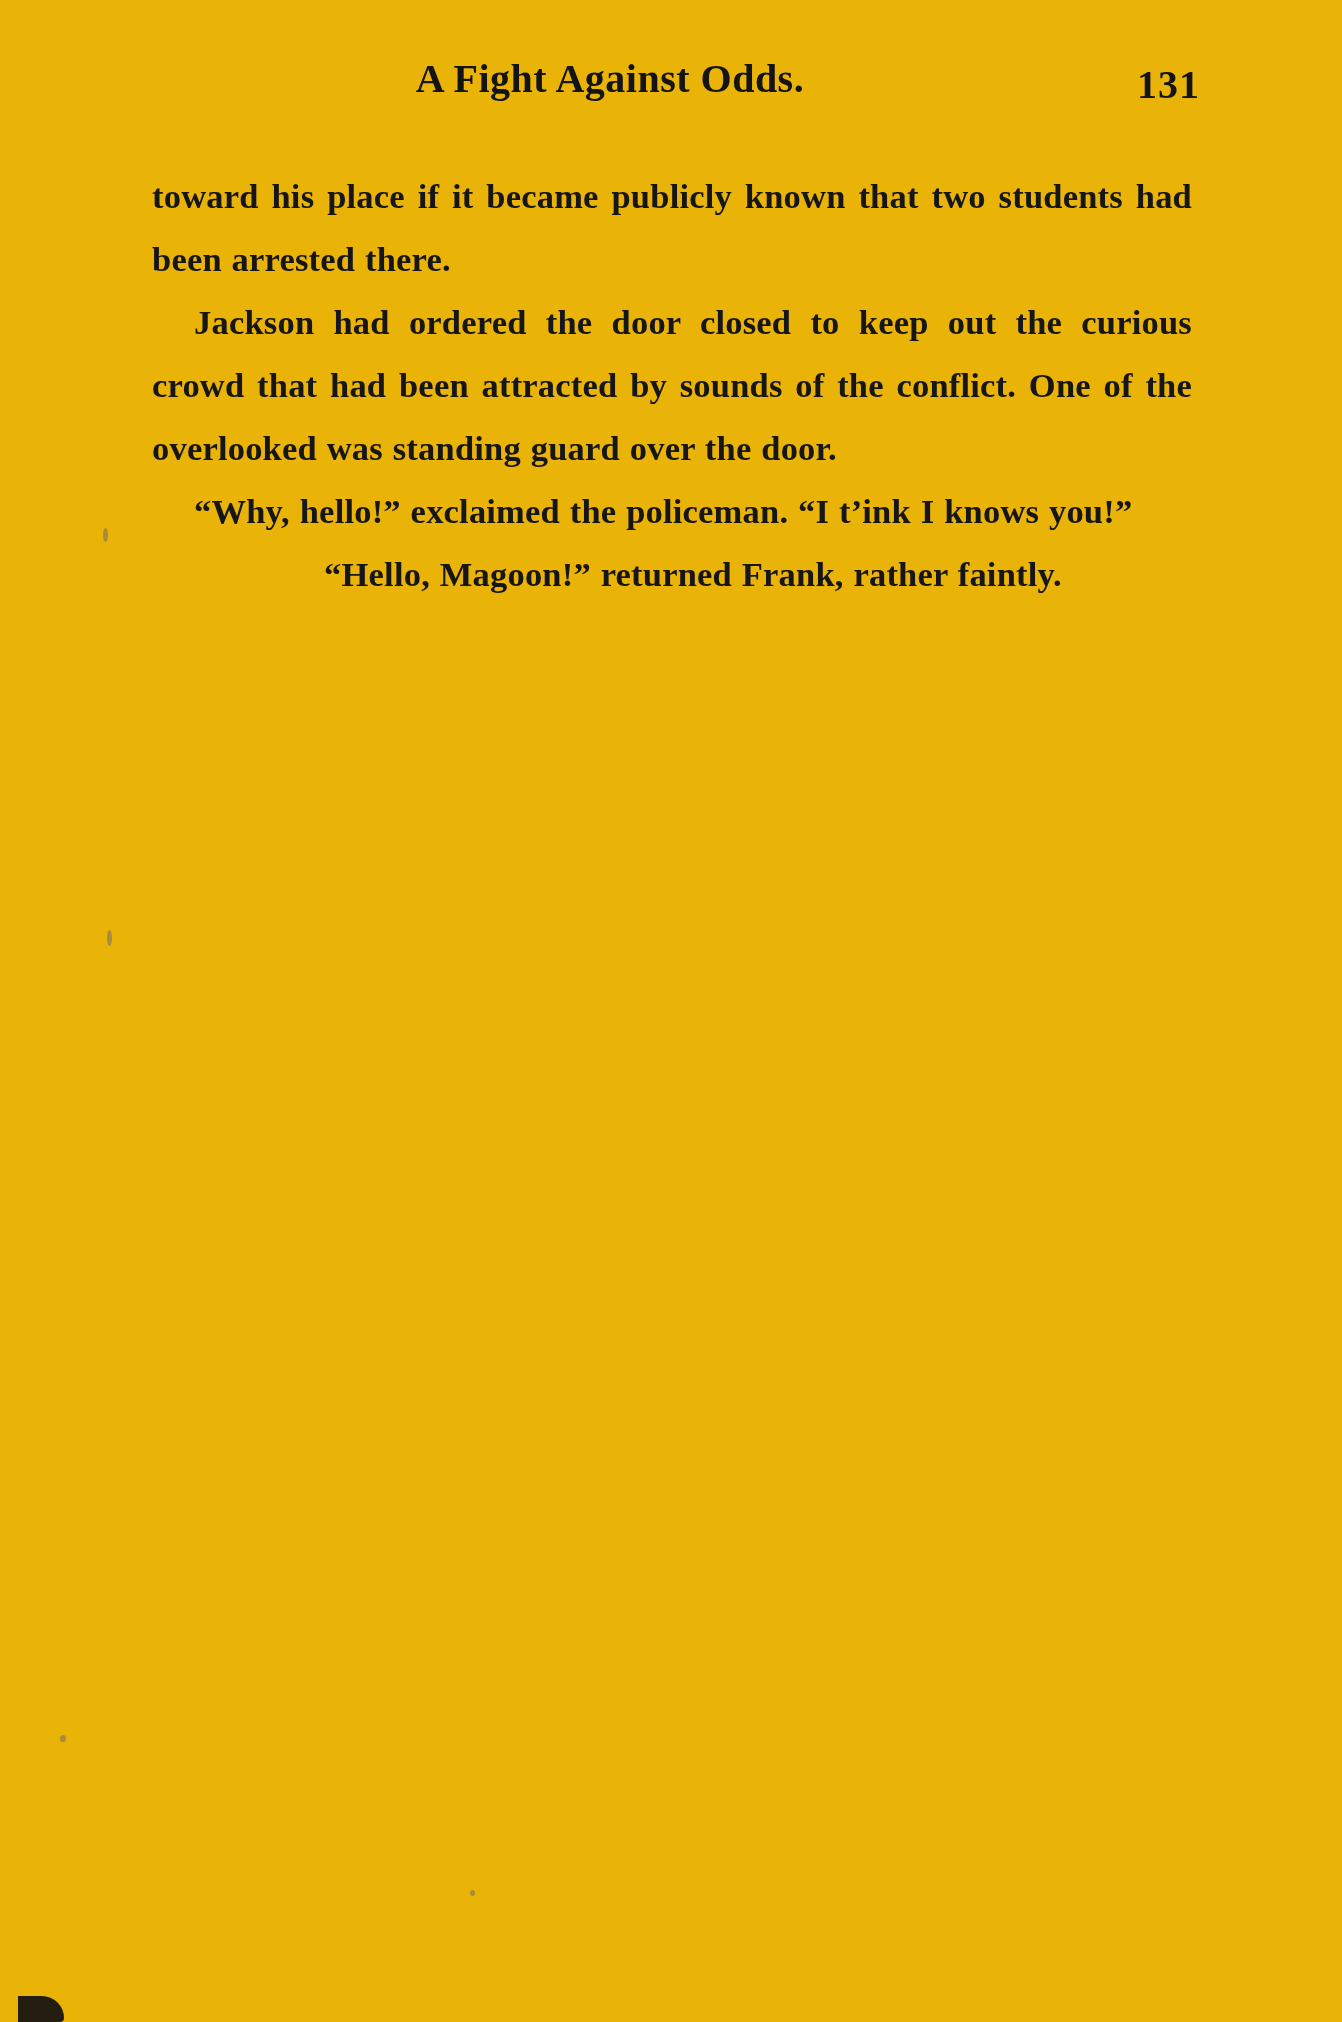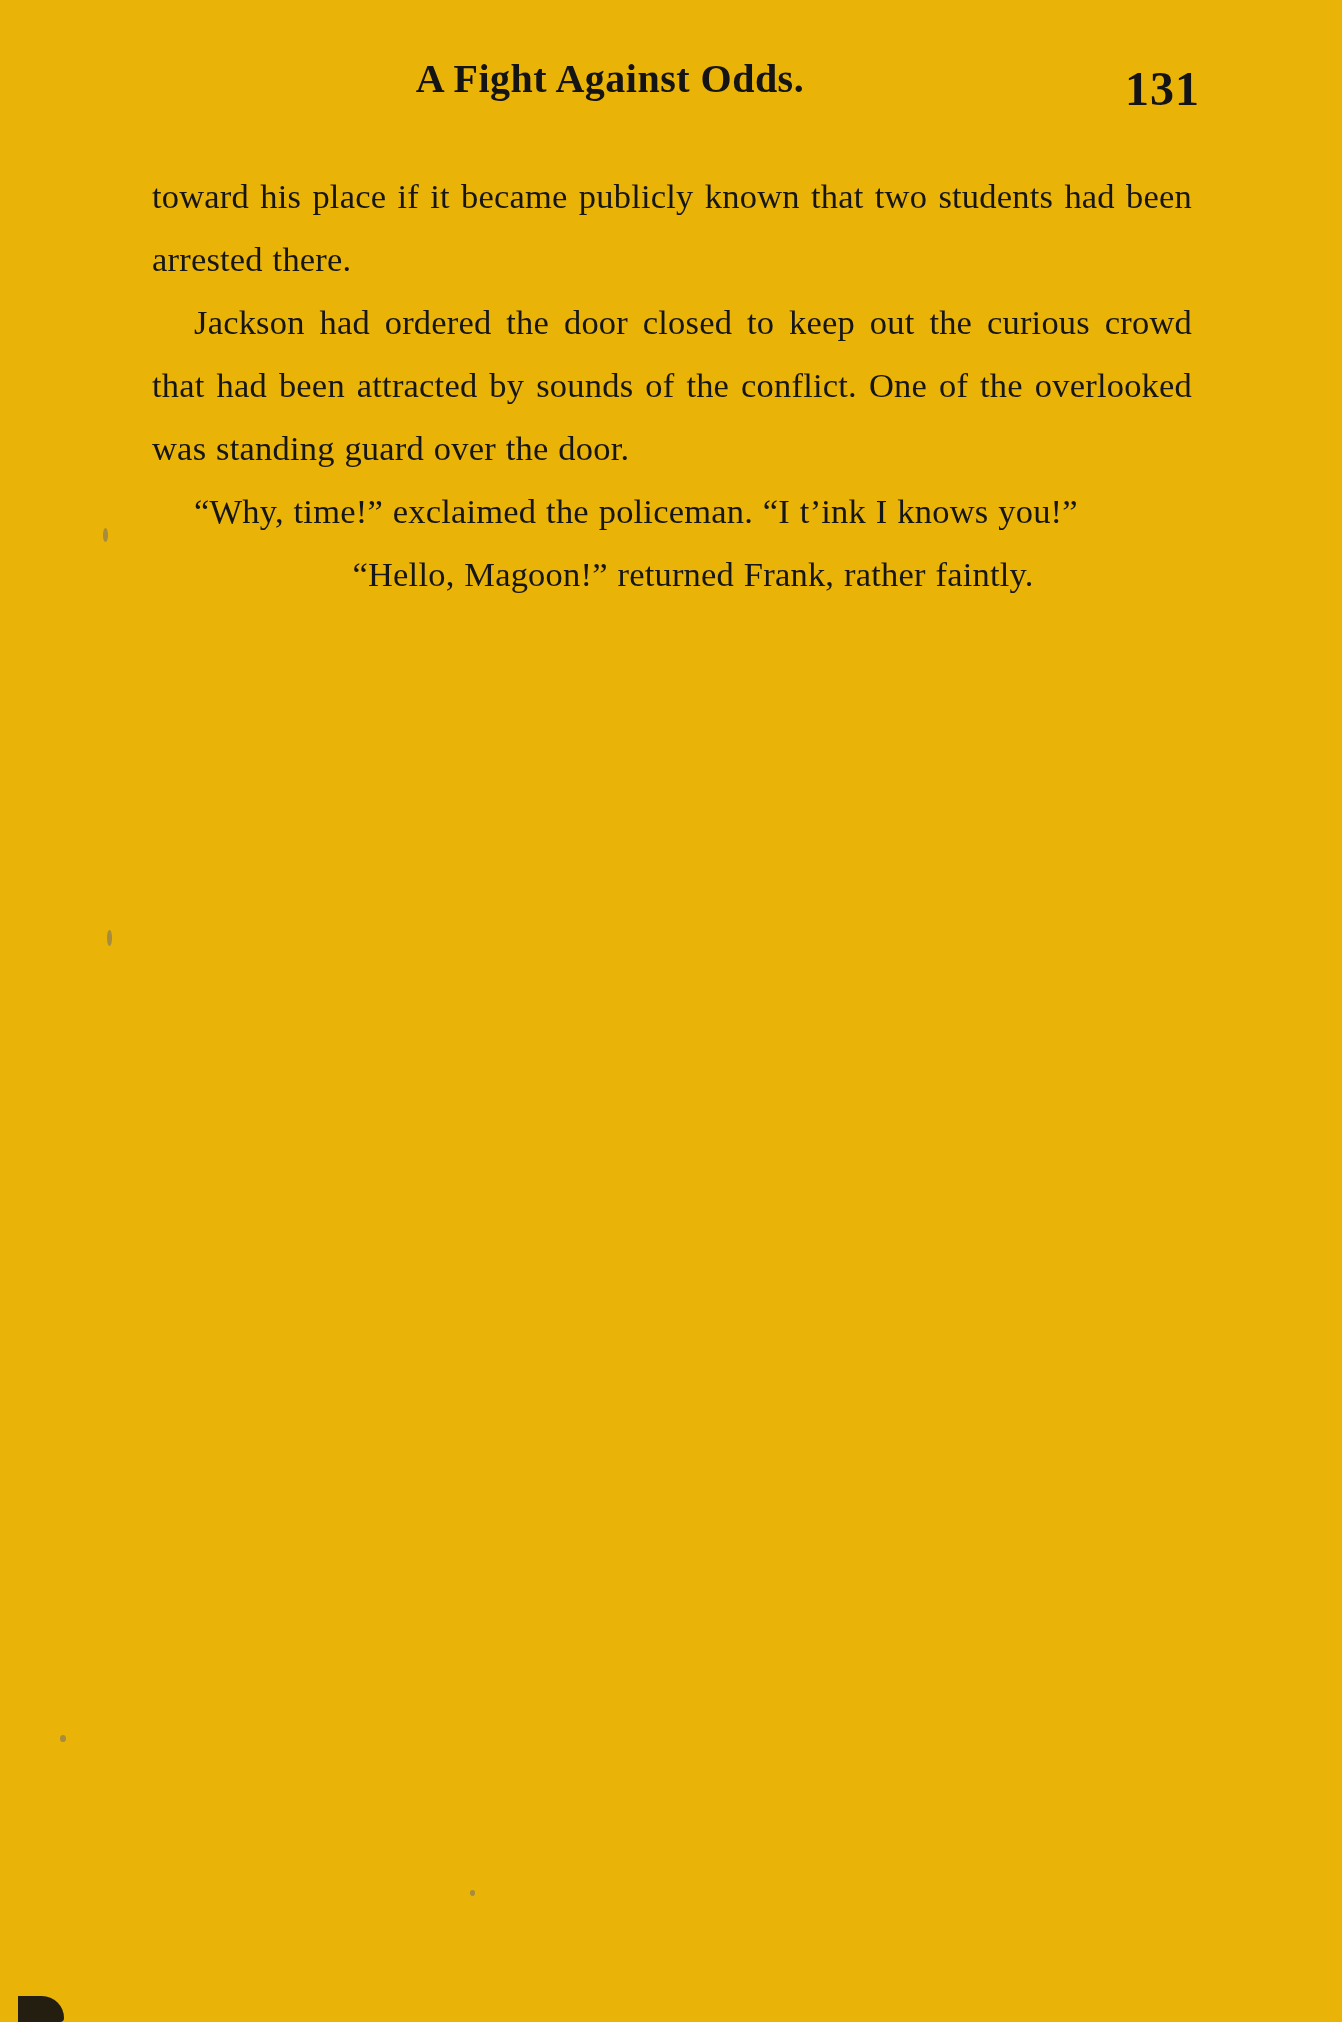--- a/index.html
+++ b/index.html
@@ -39,40 +39,41 @@
     font-size: 40px;
     font-weight: bold;
     letter-spacing: 0.5px;
     color: #141414;
   }
   .folio {
     position: absolute;
     right: 0;
     top: 6px;
     font-family: "Liberation Serif", serif;
-    font-size: 48px;
+    font-size: 40px;
     font-weight: bold;
     letter-spacing: 1px;
     color: #141414;
   }
   .body-text {
     position: absolute;
     left: 152px;
     top: 165px;
     width: 1040px;
   }
   .para {
     margin: 0 0 0 0;
     font-size: 34.5px;
     line-height: 63px;
     text-align: justify;
     text-justify: inter-word;
     color: #161616;
     letter-spacing: 0.2px;
     word-spacing: 1px;
+    font-weight: bold;
   }
   .para.indent {
     text-indent: 42px;
   }
   .para:last-child {
     text-align: center;
   }
   
   .speck {
     position: absolute;
@@ -98,21 +99,21 @@
 <div class="page">
 
   <div class="header">
     <div class="running-title">A Fight Against Odds.</div>
     <div class="folio">131</div>
   </div>
 
   <div class="body-text">
     <p class="para">toward his place if it became publicly known that two students had been arrested there.</p>
     <p class="para indent">Jackson had ordered the door closed to keep out the curious crowd that had been attracted by sounds of the conflict.  One of the overlooked was standing guard over the door.</p>
-    <p class="para indent">“Why, time!” exclaimed the policeman.  “I t’ink I knows you!”</p>
+    <p class="para indent">“Why, hello!” exclaimed the policeman.  “I t’ink I knows you!”</p>
     <p class="para indent">“Hello, Magoon!” returned Frank, rather faintly.</p>
   </div>
 
   <span class="speck" style="left:103px; top:528px; width:5px; height:14px;"></span>
   <span class="speck" style="left:107px; top:930px; width:5px; height:16px;"></span>
   <span class="speck" style="left:60px; top:1735px; width:6px; height:7px;"></span>
   <span class="speck" style="left:470px; top:1890px; width:5px; height:6px;"></span>
   <div class="corner-mark"></div>
 
 </div>

